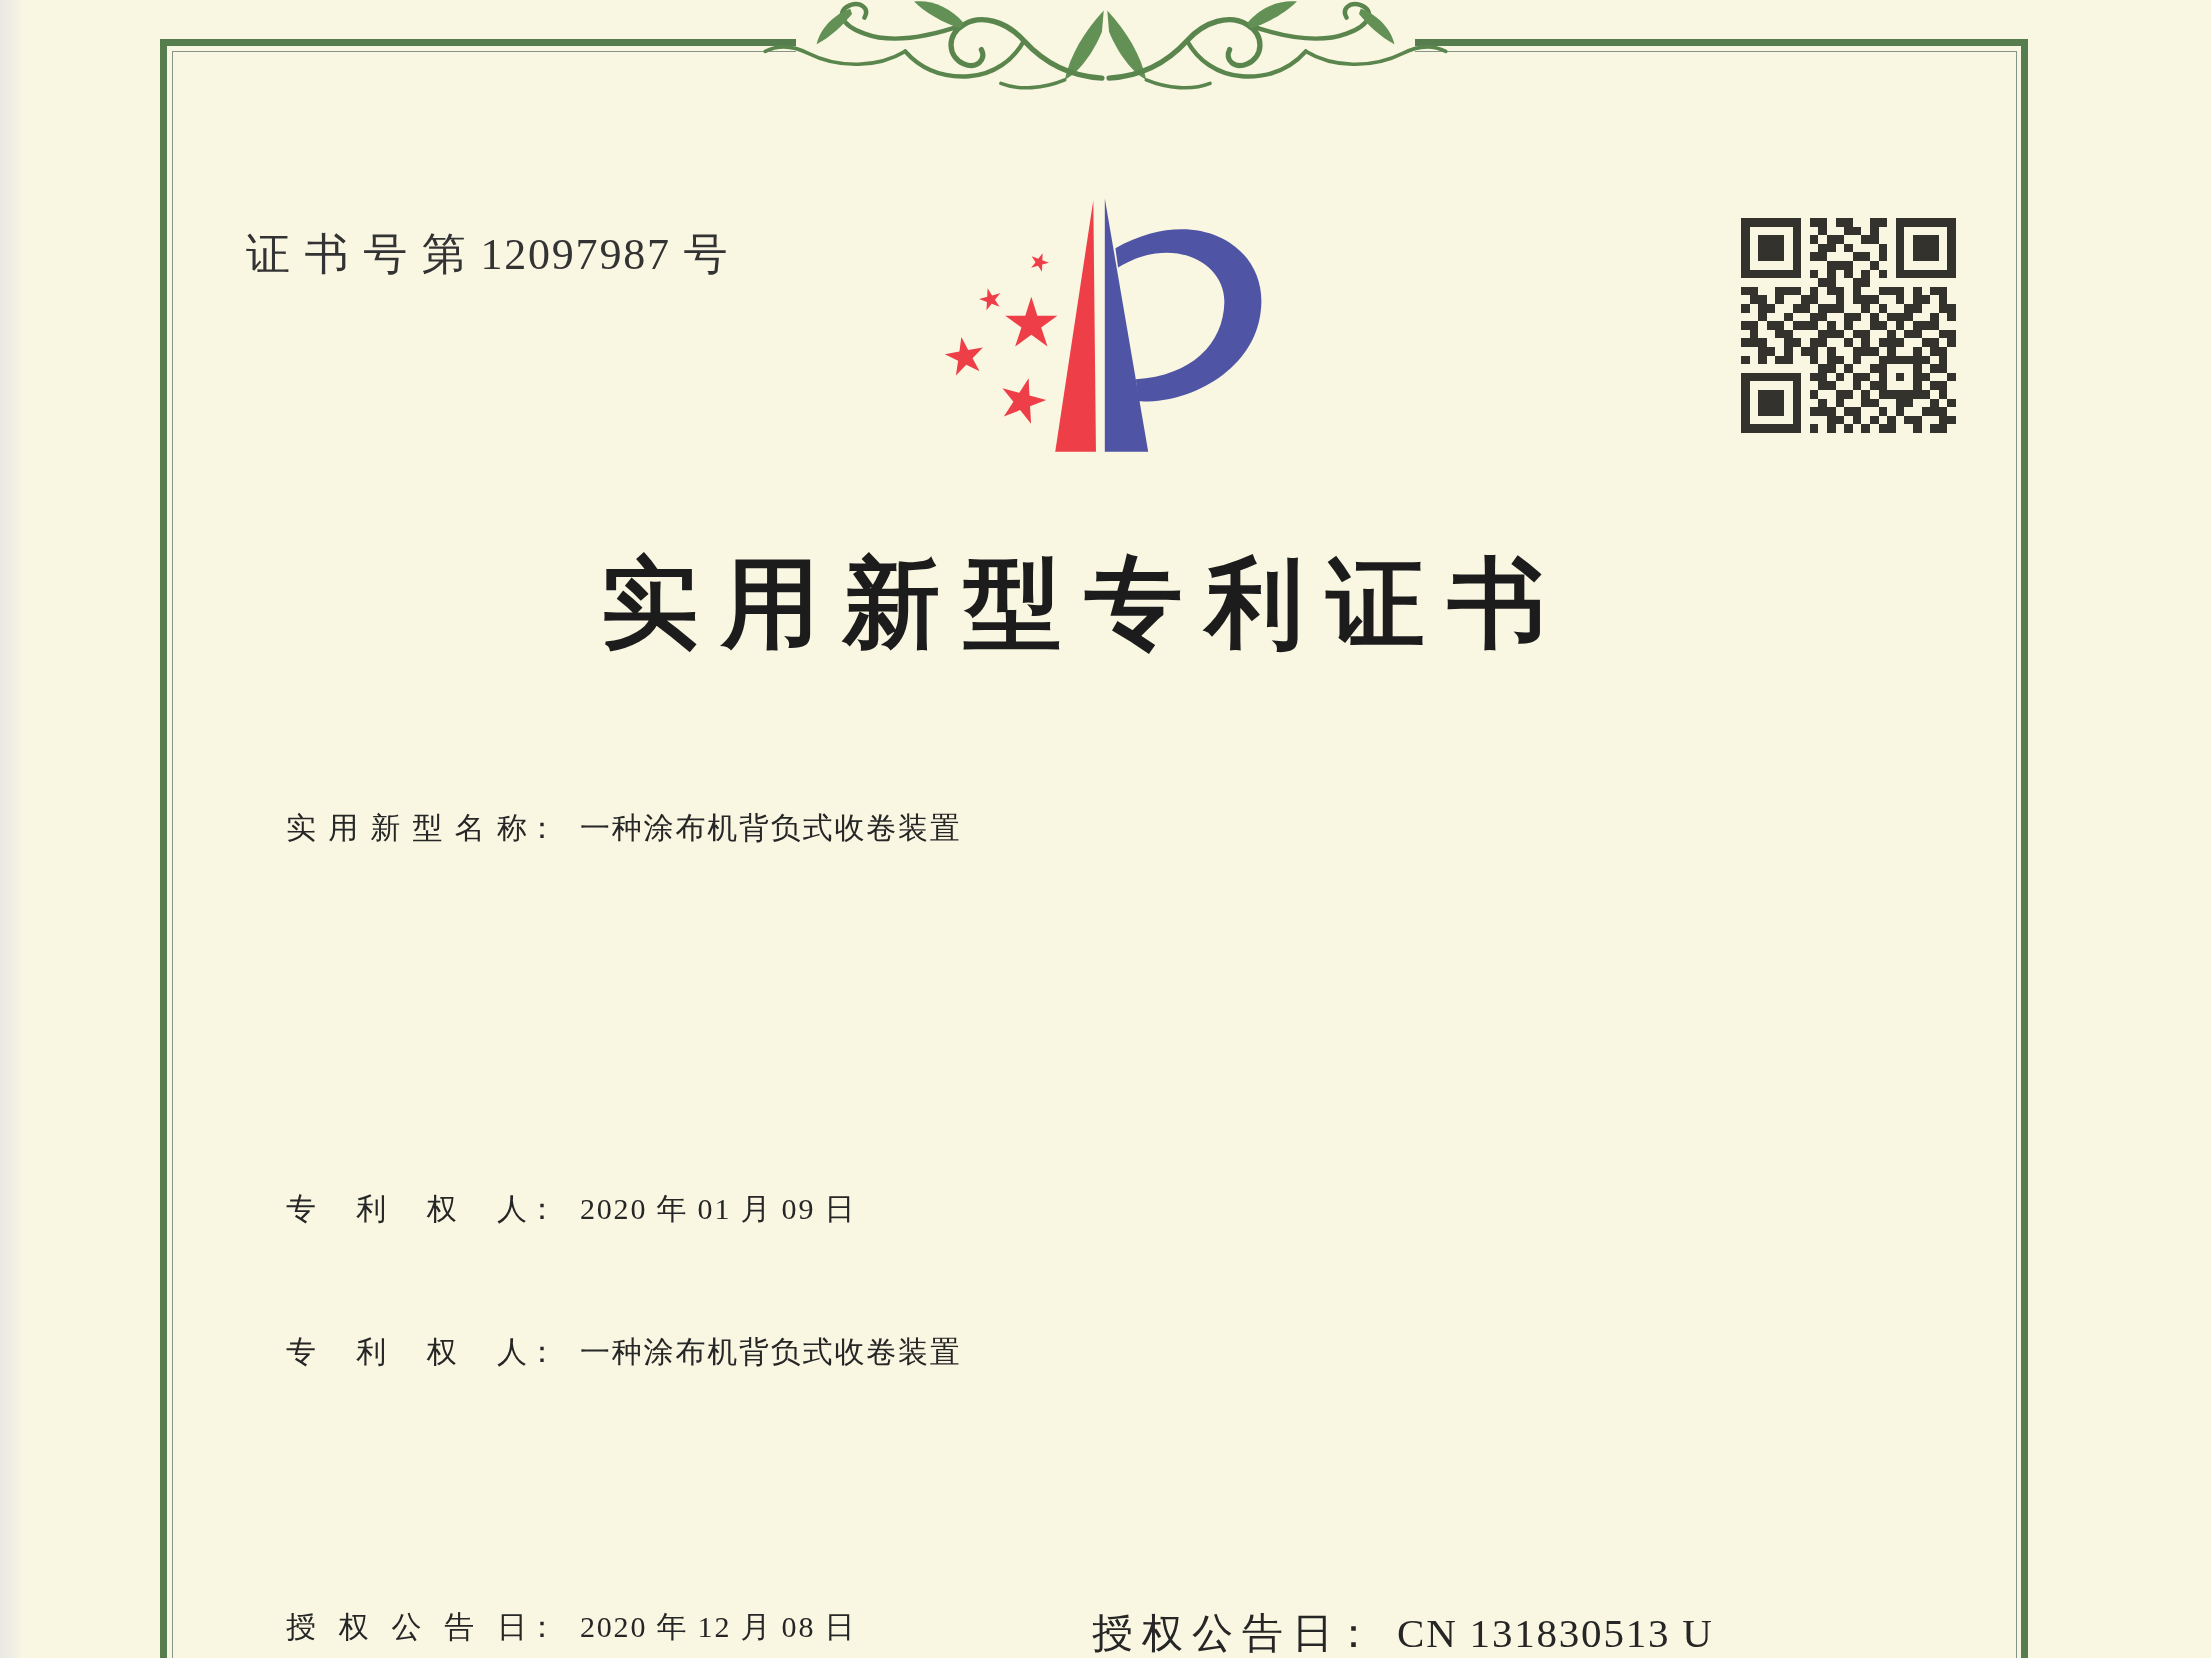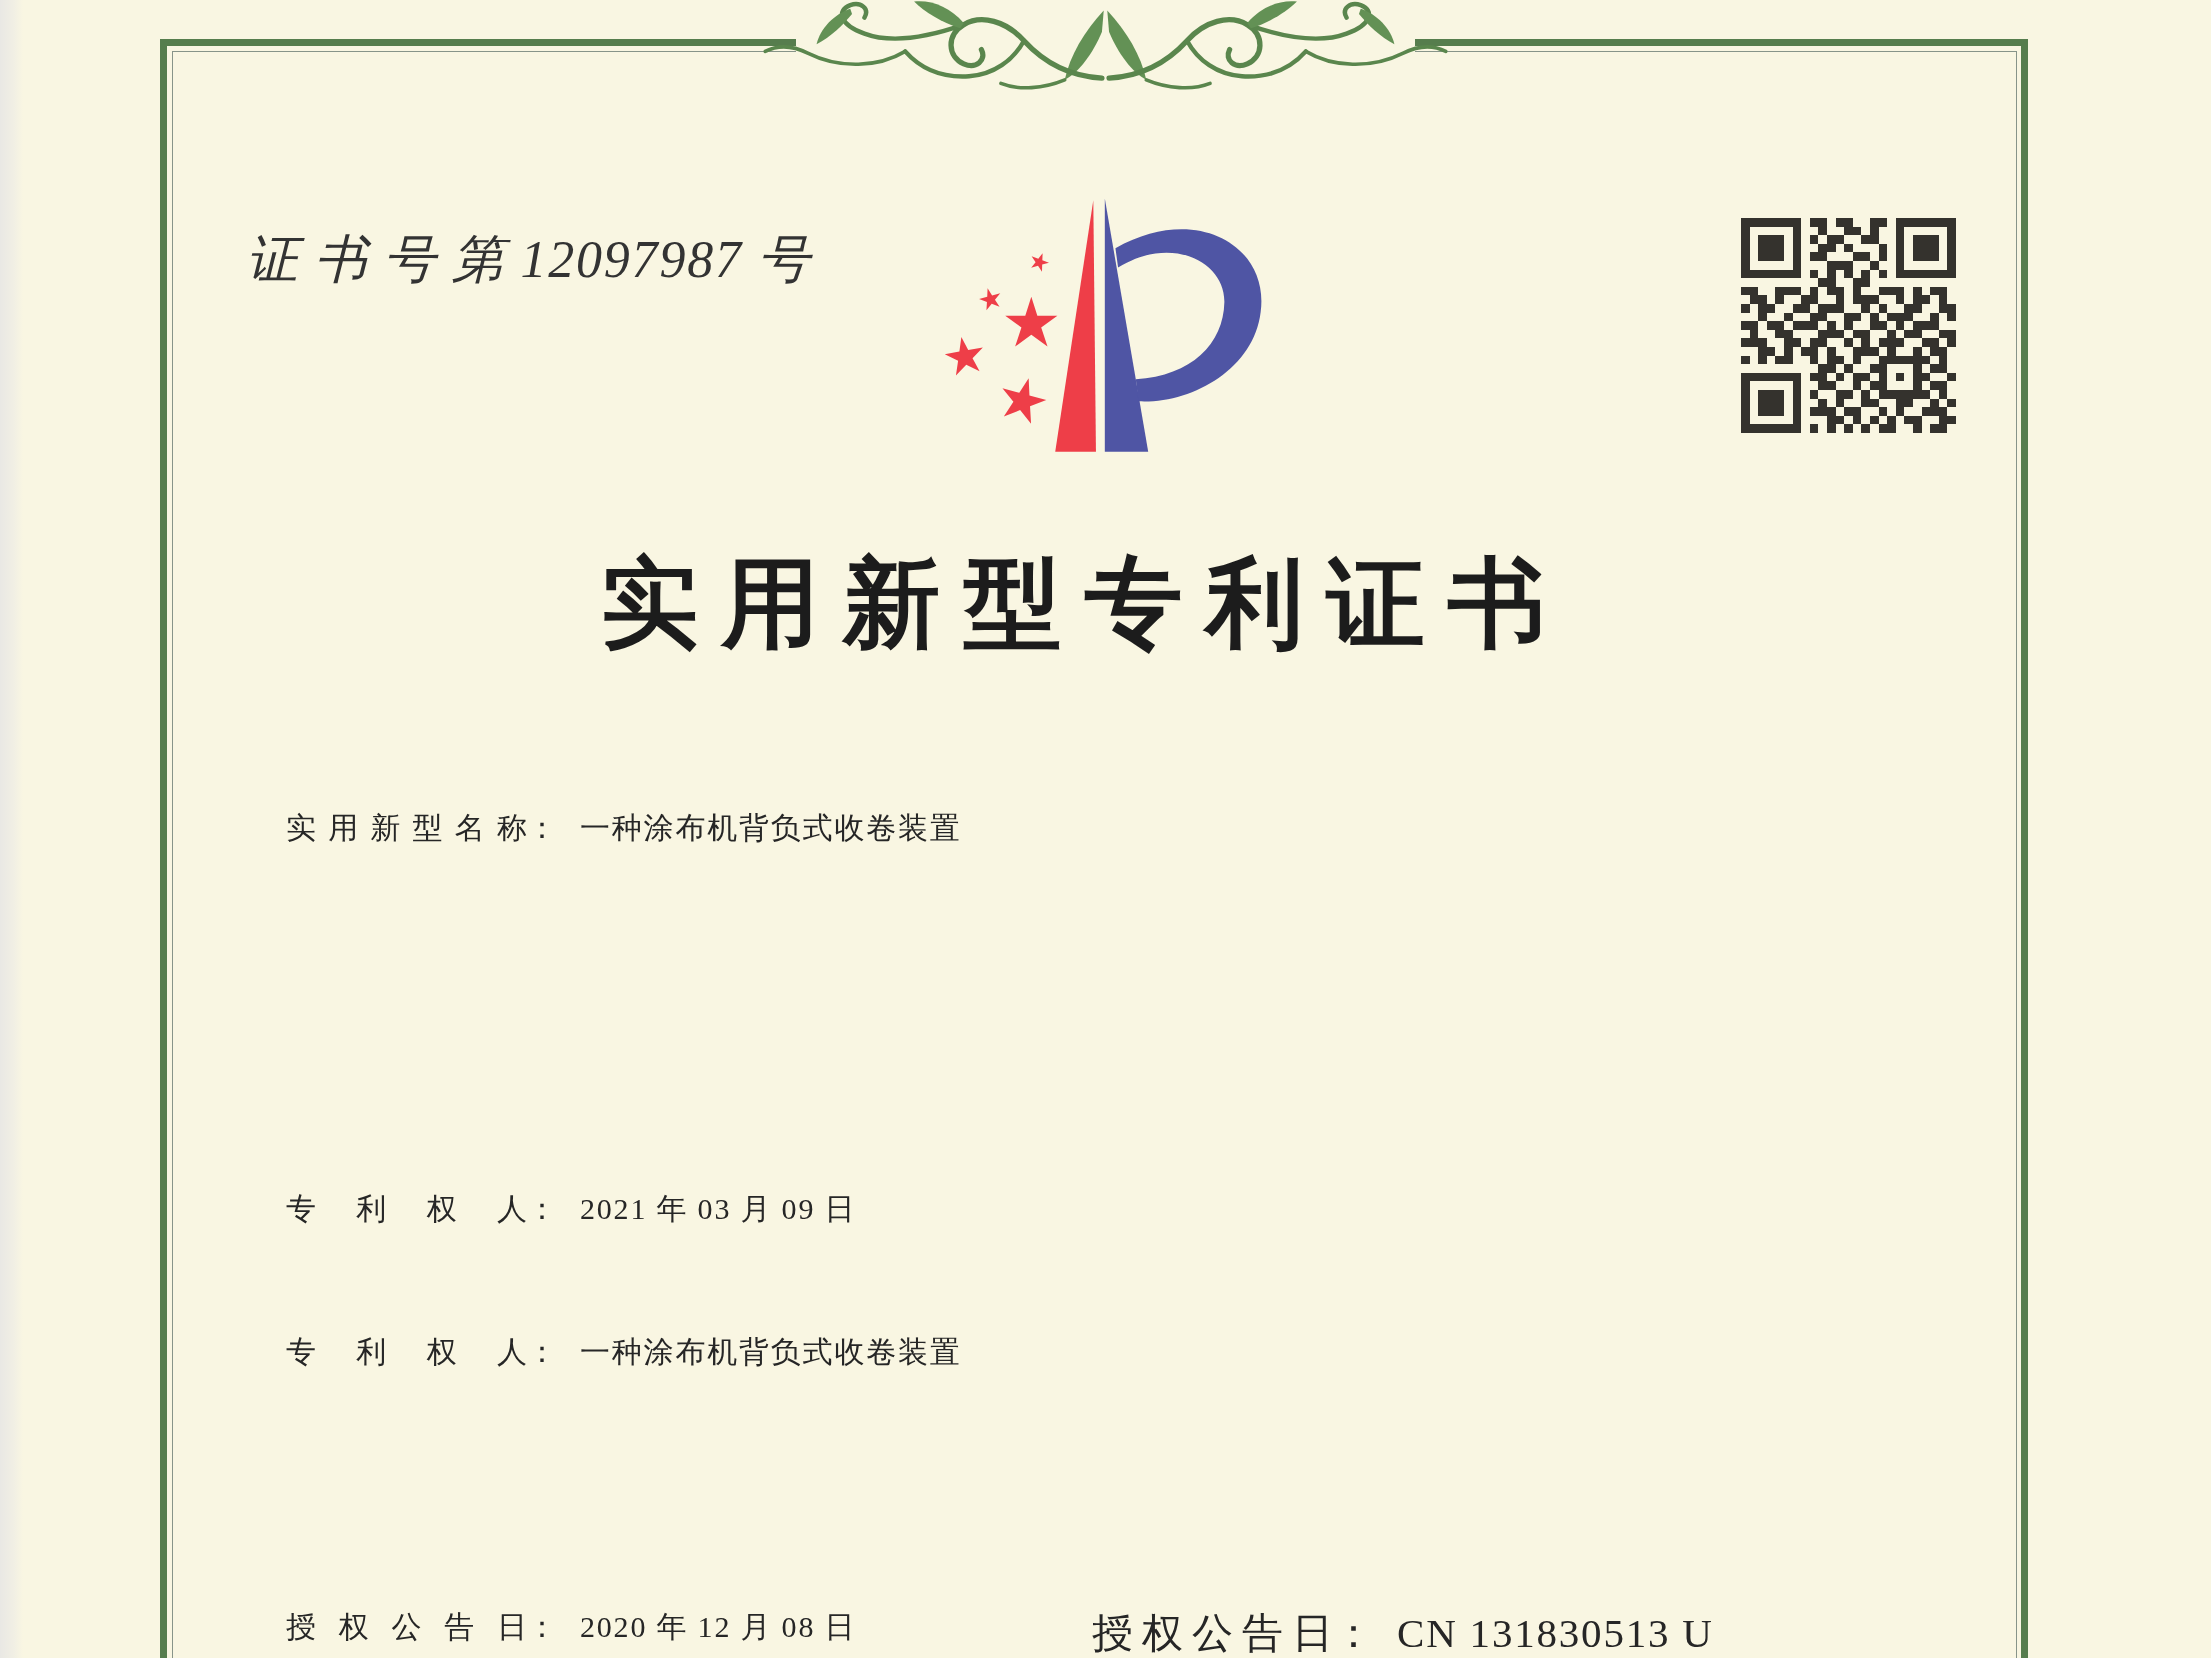--- a/index.html
+++ b/index.html
@@ -15,21 +15,21 @@
   .scan-edge{position:absolute;left:0;top:0;bottom:0;width:23px;
     background:linear-gradient(90deg,#e9e8e4 0%,#f1efe4 60%,var(--paper) 100%);}
   
   .frame-outer{position:absolute;left:160px;top:39px;width:1868px;height:1685px;
     border:7px solid var(--green);box-sizing:border-box;}
   .frame-inner{position:absolute;left:172px;top:51px;width:1845px;height:1667px;
     border:1.8px solid var(--thin);box-sizing:border-box;}
   .orn-mask{position:absolute;left:796px;top:34px;width:619px;height:28px;background:var(--paper);}
   .ornament{position:absolute;left:751px;top:-1.8px;width:709px;height:105px;}
 
-  .cert-number{position:absolute;left:246px;top:225px;font-size:52px;letter-spacing:1.8px;color:#333;font-style:italic;}
+  .cert-number{position:absolute;left:246px;top:225px;font-size:44px;letter-spacing:1.8px;color:#333;}
   .title{position:absolute;left:0;top:539px;width:100%;text-align:center;
     font-size:98px;font-weight:bold;letter-spacing:23px;color:var(--title-ink);transform:translateX(-21px);white-space:nowrap;}
 
   .row{position:absolute;left:286px;font-size:30px;line-height:1.15;white-space:nowrap;color:#262626;}
   .lbl{display:inline-block;width:241px;text-align:justify;text-align-last:justify;vertical-align:bottom;}
   .colon{display:inline-block;}
   .val{margin-left:23px;letter-spacing:1.8px;}
   .row-1{top:811px;} .row-2{top:936px;} .row-3{top:1066px;}
   .row-4{top:1192px;} .row-5{top:1335px;} .row-6{top:1476px;} .row-7{top:1610px;}
   .pair2{position:absolute;left:1092px;top:1610px;font-size:41px;line-height:1.15;white-space:nowrap;color:#262626;}
@@ -715,21 +715,21 @@
       <div style="background: rgb(52, 50, 45);"></div>
       <div></div>
     </div>
 
   <div class="title">实用新型专利证书</div>
 
   <div class="row row-1">
     <span class="lbl">实用新型名称</span><span class="colon">：</span><span class="val">一种涂布机背负式收卷装置</span>
   </div>
   <div class="row row-4">
-    <span class="lbl">专利权人</span><span class="colon">：</span><span class="val">2021 年 03 月 09 日</span>
+    <span class="lbl">专利权人</span><span class="colon">：</span><span class="val">2020 年 01 月 09 日</span>
   </div>
   <div class="row row-5">
     <span class="lbl">专利权人</span><span class="colon">：</span><span class="val">一种涂布机背负式收卷装置</span>
   </div>
 
   <div class="row row-7">
     <span class="lbl">授权公告日</span><span class="colon">：</span><span class="val">2020 年 12 月 08 日</span>
   </div>
   <div class="pair2">
     <span class="lbl">授权公告日</span><span class="colon">：</span><span class="val">CN 131830513 U</span>

